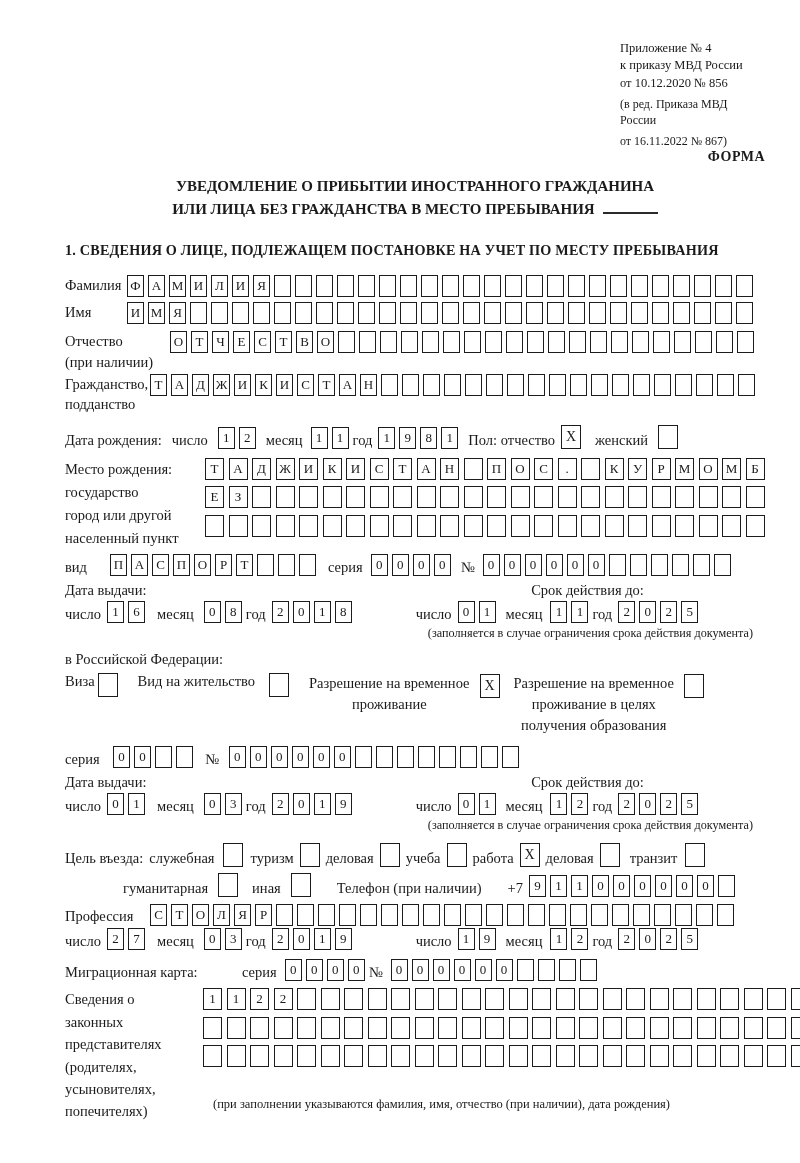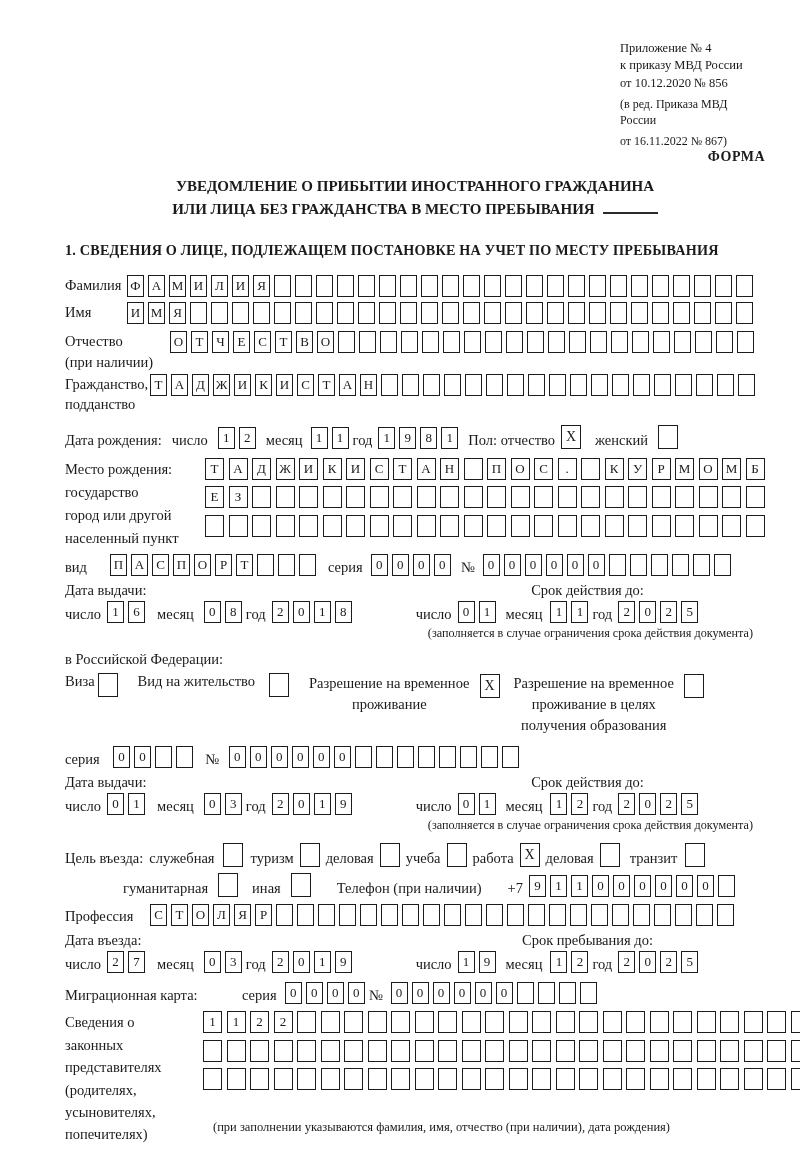--- a/index.html
+++ b/index.html
@@ -564,24 +564,20 @@
         <span class="cell"></span>
         <span class="cell"></span>
         <span class="cell"></span>
         <span class="cell"></span>
         <span class="cell"></span>
         <span class="cell"></span>
         <span class="cell"></span>
       </div>
   </div>
 
-  <div class="dates-h">
-    <div class="left">Дата въезда:</div>
-    <div class="right">Срок пребывания до:</div>
-  </div>
 
   <div class="frow vcent plain" style="margin-top:2px;">
     <span>число</span>
     <span class="cells gap6">
         <span class="cell">2</span>
         <span class="cell">7</span>
       </span>
     <span class="gap8">месяц</span>
     <span class="cells gap10">
         <span class="cell">0</span>

